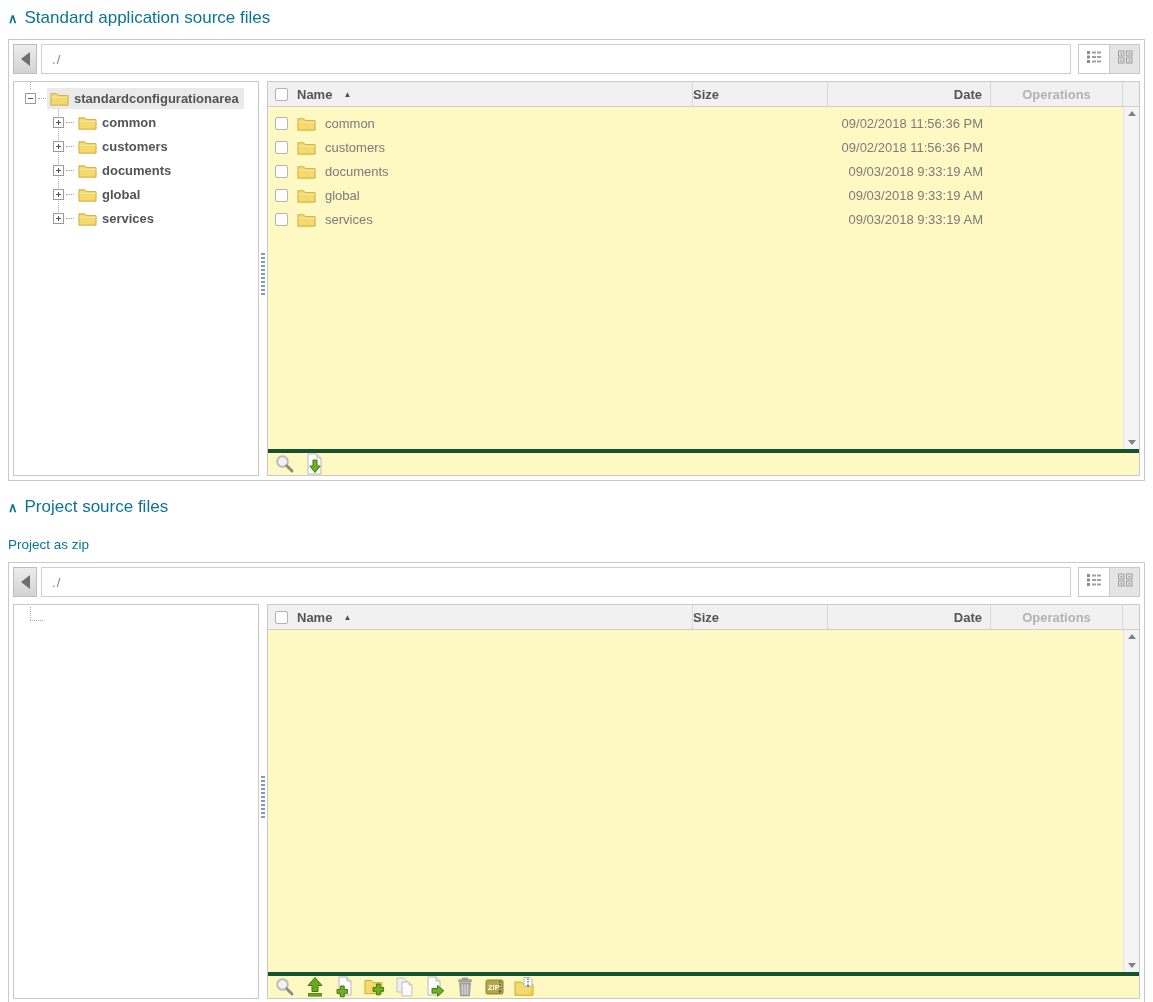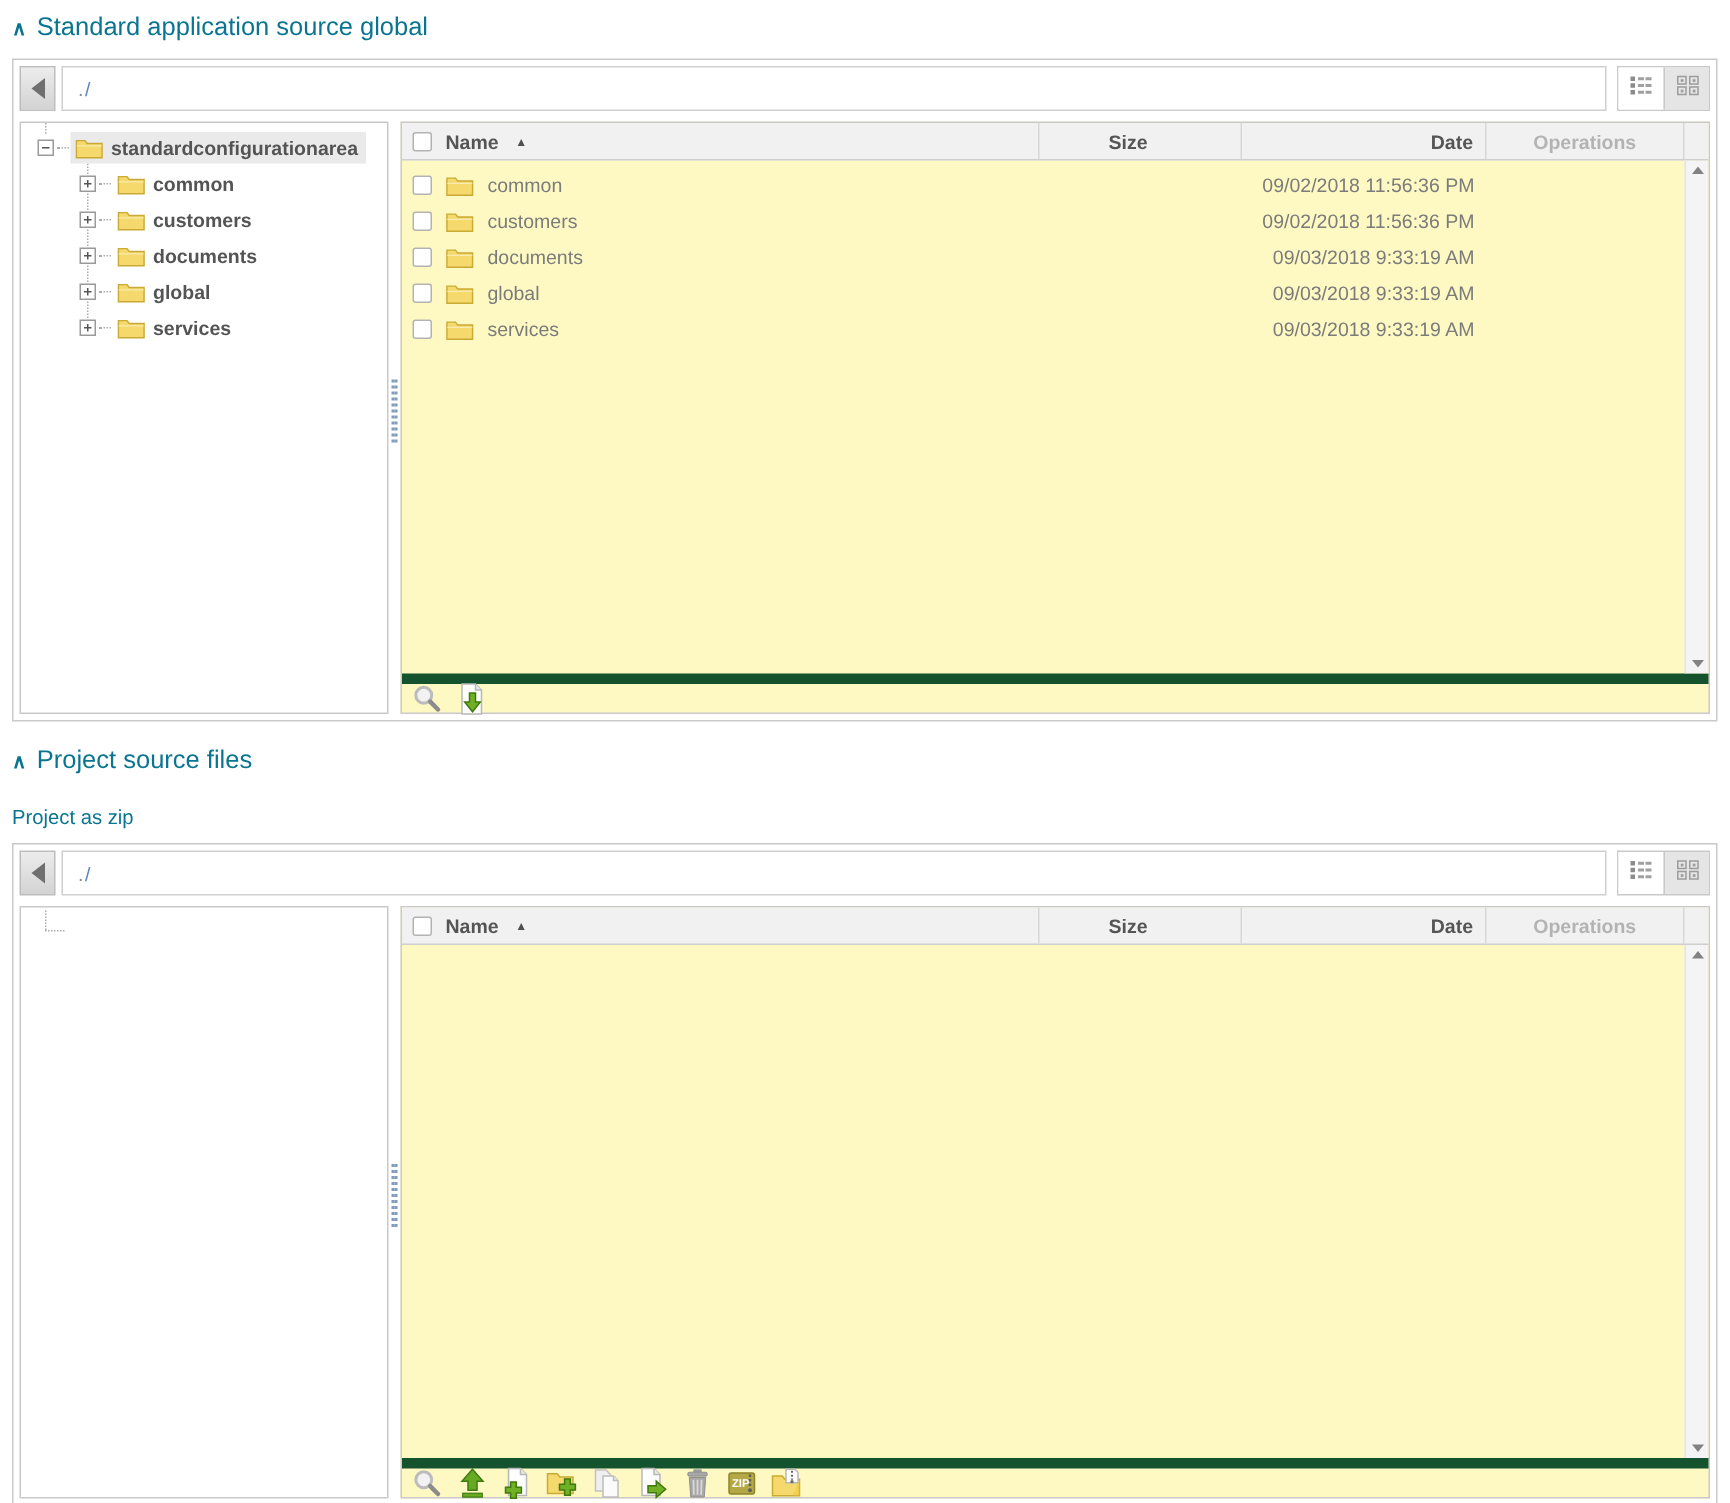--- a/index.html
+++ b/index.html
@@ -34,21 +34,21 @@
   .splitter { width:8px; position:relative; }
   .grip { position:absolute; top:172px; left:2px; height:42px; width:1px;
     border-left:2px dotted #7d9cc0; border-right:2px dotted #7d9cc0; cursor:col-resize; }
   .list-box { flex:1; border:1px solid #c9c9c9; display:flex; flex-direction:column; background:#fef9c3; }
 
   
   .list-header { height:25px; background:#f1f1f1; border-bottom:1px solid #cfcfcf;
     display:flex; align-items:center; font-size:13px; font-weight:bold; color:#555; flex:none; }
   .hcell { height:100%; display:flex; align-items:center; }
   .col-name { flex:1; gap:9px; padding-left:7px; border-right:1px solid #d8d8d8; }
-  .col-size { width:135px; justify-content:center; padding-right:16px; border-right:1px solid #d8d8d8; }
+  .col-size { width:135px; justify-content:flex-start; padding-right:16px; border-right:1px solid #d8d8d8; }
   .col-date { width:163px; justify-content:flex-end; padding-right:8px; border-right:1px solid #d8d8d8; }
   .col-ops  { width:132px; justify-content:center; color:#b3b3b3; border-right:1px solid #d8d8d8; }
   .col-sp   { width:16px; }
   .sort-glyph { font-size:8px; color:#4f4f4f; margin-left:2px; }
 
   .cb { width:13px; height:13px; border:1px solid #b3b3b3; background:#fff; border-radius:2px; flex:none; }
 
   
   .list-body { flex:1; position:relative; overflow:hidden; padding-top:4px; }
   .file-row { height:24px; display:flex; align-items:center; font-size:13px; color:#7b7b7b; }
@@ -58,21 +58,21 @@
   .cell-ops  { width:132px; }
   .cell-sp   { width:16px; }
 
   .vscroll { position:absolute; right:0; top:0; bottom:0; width:16px; background:#f4f4f4;
     border-left:1px solid #e3e3e3; display:flex; flex-direction:column;
     justify-content:space-between; align-items:center; padding:4px 0; }
   .sarr-up { width:0;height:0;border-left:4px solid transparent;border-right:4px solid transparent;border-bottom:5px solid #828282; }
   .sarr-dn { width:0;height:0;border-left:4px solid transparent;border-right:4px solid transparent;border-top:5px solid #828282; }
 
   
-  .list-toolbar { height:26px; border-top:7px solid #14532d; display:flex; align-items:center;
+  .list-toolbar { height:26px; border-top:4px solid #14532d; display:flex; align-items:center;
     gap:6px; padding-left:5px; flex:none; }
   .tbtn { width:24px; height:22px; display:flex; align-items:center; justify-content:center; }
 
   
   .fsvg { width:19px; height:15px; flex:none; }
   .tree-stub-v { position:absolute; left:16px; top:0; height:7px; border-left:1px dotted #ababab; }
   .tree-vline  { position:absolute; left:44px; top:22px; height:114px; border-left:1px dotted #ababab; z-index:1; }
   .trow { height:24px; display:flex; align-items:center; position:relative; z-index:2; }
   .trow.root { padding-left:11px; }
   .trow.child { padding-left:39px; }
@@ -88,21 +88,21 @@
   .trow.proc { padding-left:30px; }
 </style>
 </head>
 <body>
 
 <div class="page">
 
   
   <div class="section-title">
     <span class="caret">∧</span>
-    <span>Standard application source global</span>
+    <span>Standard application source files</span>
   </div>
 
   <div class="panel">
     <div class="nav-row">
       <div class="back-btn">
         <span class="back-tri"></span>
       </div>
       <div class="path-box">
         <span class="path-dot">.</span>
         <span class="path-slash">/</span>

